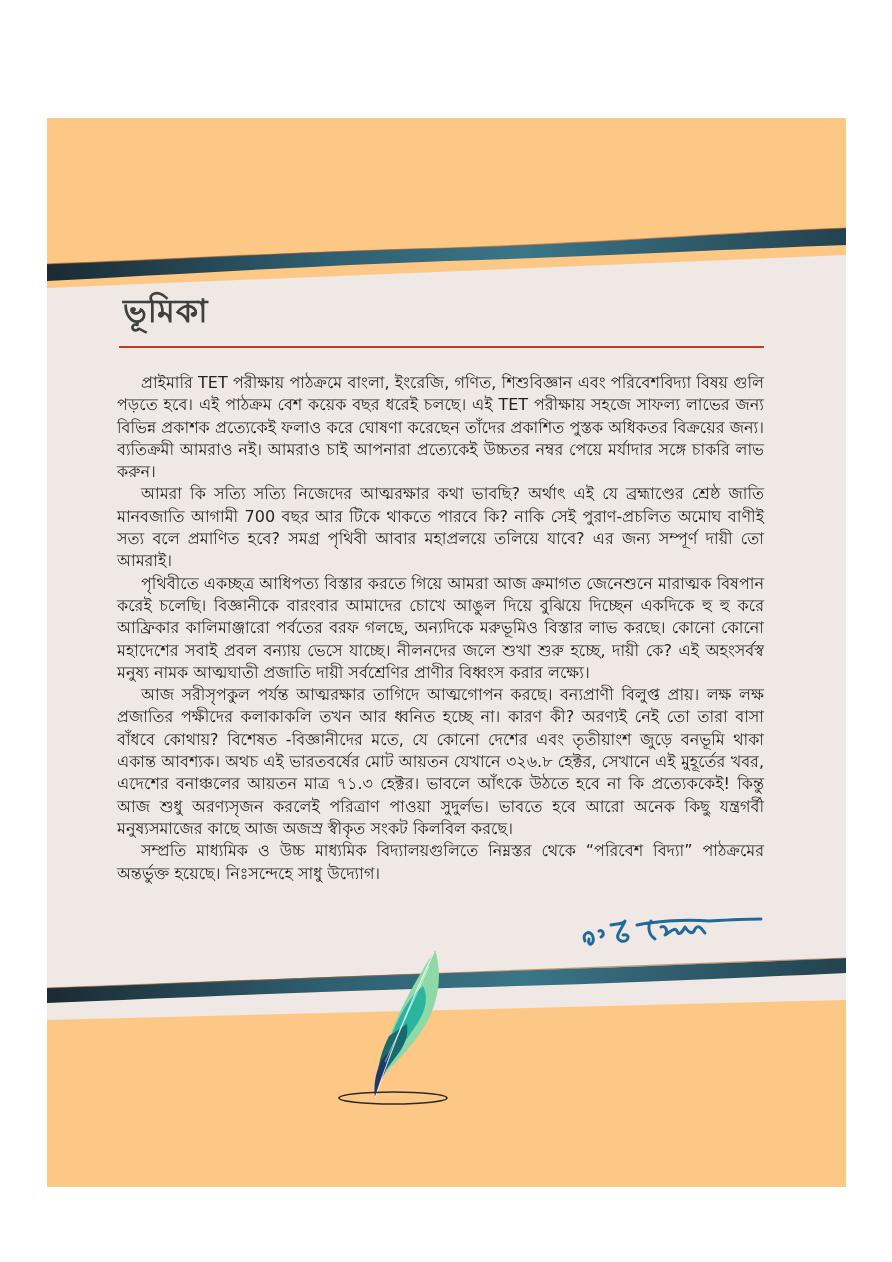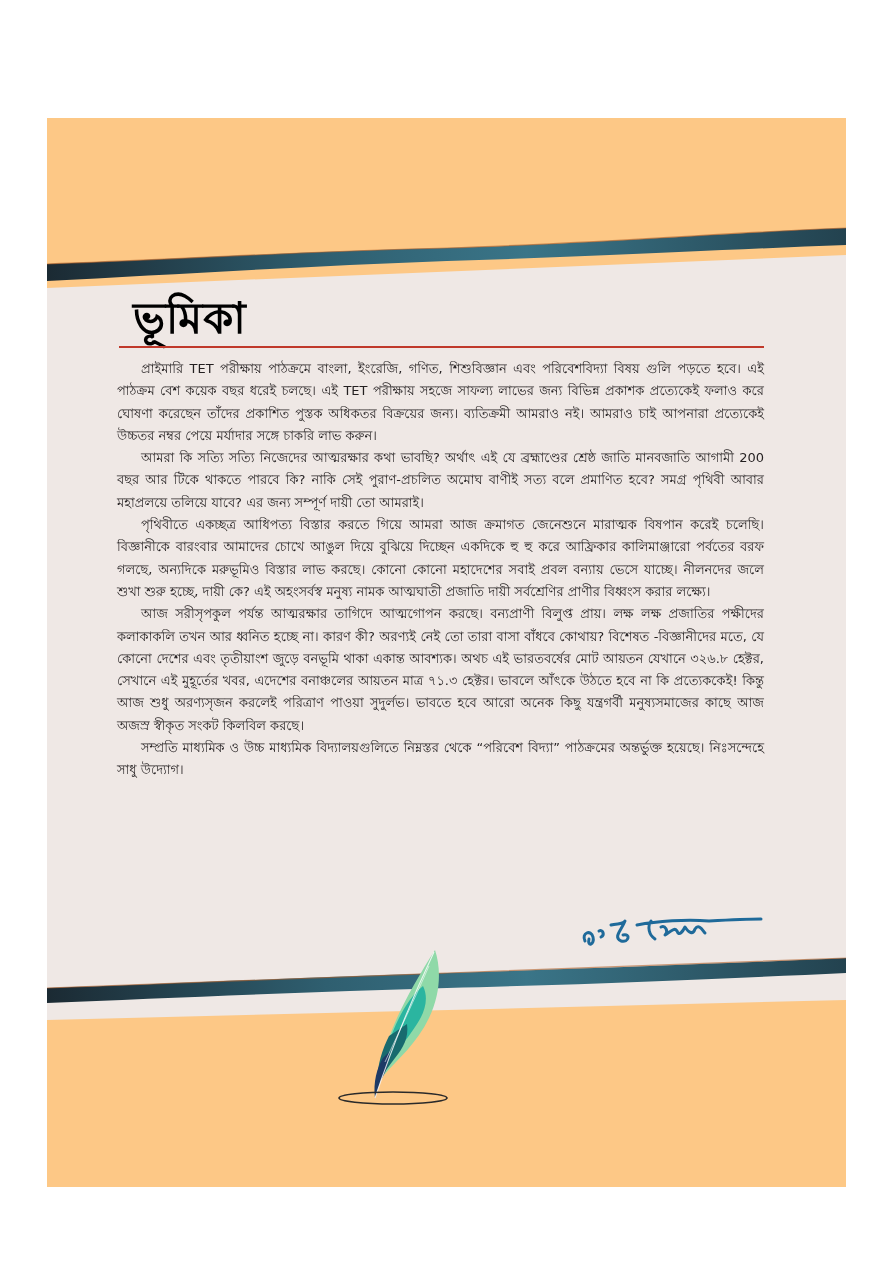--- a/index.html
+++ b/index.html
@@ -3,24 +3,24 @@
 <meta charset="utf-8">
 <style>
   html, body { margin: 0; padding: 0; background: #ffffff; }
   body { width: 892px; height: 1262px; position: relative; overflow: hidden;
          font-family: "DejaVu Serif", "Liberation Serif", serif; }
   .page { position: absolute; left: 47px; top: 118px; width: 799px; height: 1069px;
           background: #fdc886; overflow: hidden; }
   .paper { position: absolute; left: 0; top: 0; width: 799px; height: 1069px; }
   .content { position: absolute; left: 70px; top: 178px; width: 647px; }
   .title { position: relative; height: 52px; }
-  .title-text { position: absolute; left: 16px; top: -10px; font-size: 43px; color: #000000;
+  .title-text { position: absolute; left: 6px; top: -10px; font-size: 32px; color: #404040;
                 font-weight: bold; letter-spacing: 1px; font-family: "DejaVu Sans", sans-serif; }
   .title-rule { position: absolute; left: 2px; top: 50px; width: 645px; height: 2px; background: #c0392b; }
-  .body-text { margin-top: 10px; font-size: 13px; line-height: 22.3px; color: #231f20;
+  .body-text { margin-top: 24px; font-size: 16px; line-height: 22.3px; color: #231f20;
                text-align: justify; font-family: "DejaVu Sans", sans-serif; }
   .body-text p { margin: 0; text-indent: 24px; }
   .signature { position: absolute; left: 530px; top: 793px; width: 190px; height: 40px; }
   .feather { position: absolute; left: 290px; top: 830px; width: 115px; height: 160px; }
 </style>
 </head>
 <body>
 
 <div class="page">
   <svg class="paper" viewBox="0 0 799 1069" preserveAspectRatio="none">
@@ -42,21 +42,21 @@
     <path d="M0,870 C120,866 260,859 400,855 C560,850 690,845 799,840" stroke="#b3602a" stroke-width="1.2" fill="none" opacity="0.6"></path>
   </svg>
 
   <div class="content">
     <div class="title">
       <span class="title-text">ভূমিকা</span>
       <div class="title-rule"></div>
     </div>
     <div class="body-text">
       <p>প্রাইমারি TET পরীক্ষায় পাঠক্রমে বাংলা, ইংরেজি, গণিত, শিশুবিজ্ঞান এবং পরিবেশবিদ্যা বিষয় গুলি পড়তে হবে। এই পাঠক্রম বেশ কয়েক বছর ধরেই চলছে। এই TET পরীক্ষায় সহজে সাফল্য লাভের জন্য বিভিন্ন প্রকাশক প্রত্যেকেই ফলাও করে ঘোষণা করেছেন তাঁদের প্রকাশিত পুস্তক অধিকতর বিক্রয়ের জন্য। ব্যতিক্রমী আমরাও নই। আমরাও চাই আপনারা প্রত্যেকেই উচ্চতর নম্বর পেয়ে মর্যাদার সঙ্গে চাকরি লাভ করুন।</p>
-      <p>আমরা কি সত্যি সত্যি নিজেদের আত্মরক্ষার কথা ভাবছি? অর্থাৎ এই যে ব্রহ্মাণ্ডের শ্রেষ্ঠ জাতি মানবজাতি আগামী 200 বছর আর টিকে থাকতে পারবে কি? নাকি সেই পুরাণ-প্রচলিত অমোঘ বাণীই সত্য বলে প্রমাণিত হবে? সমগ্র পৃথিবী আবার মহাপ্রলয়ে তলিয়ে যাবে? এর জন্য সম্পূর্ণ দায়ী তো আমরাই।</p>
+      <p>আমরা কি সত্যি সত্যি নিজেদের আত্মরক্ষার কথা ভাবছি? অর্থাৎ এই যে ব্রহ্মাণ্ডের শ্রেষ্ঠ জাতি মানবজাতি আগামী 700 বছর আর টিকে থাকতে পারবে কি? নাকি সেই পুরাণ-প্রচলিত অমোঘ বাণীই সত্য বলে প্রমাণিত হবে? সমগ্র পৃথিবী আবার মহাপ্রলয়ে তলিয়ে যাবে? এর জন্য সম্পূর্ণ দায়ী তো আমরাই।</p>
       <p>পৃথিবীতে একচ্ছত্র আধিপত্য বিস্তার করতে গিয়ে আমরা আজ ক্রমাগত জেনেশুনে মারাত্মক বিষপান করেই চলেছি। বিজ্ঞানীকে বারংবার আমাদের চোখে আঙুল দিয়ে বুঝিয়ে দিচ্ছেন একদিকে হু হু করে আফ্রিকার কালিমাঞ্জারো পর্বতের বরফ গলছে, অন্যদিকে মরুভূমিও বিস্তার লাভ করছে। কোনো কোনো মহাদেশের সবাই প্রবল বন্যায় ভেসে যাচ্ছে। নীলনদের জলে শুখা শুরু হচ্ছে, দায়ী কে? এই অহংসর্বস্ব মনুষ্য নামক আত্মঘাতী প্রজাতি দায়ী সর্বশ্রেণির প্রাণীর বিধ্বংস করার লক্ষ্যে।</p>
       <p>আজ সরীসৃপকুল পর্যন্ত আত্মরক্ষার তাগিদে আত্মগোপন করছে। বন্যপ্রাণী বিলুপ্ত প্রায়। লক্ষ লক্ষ প্রজাতির পক্ষীদের কলাকাকলি তখন আর ধ্বনিত হচ্ছে না। কারণ কী? অরণ্যই নেই তো তারা বাসা বাঁধবে কোথায়? বিশেষত -বিজ্ঞানীদের মতে, যে কোনো দেশের এবং তৃতীয়াংশ জুড়ে বনভূমি থাকা একান্ত আবশ্যক। অথচ এই ভারতবর্ষের মোট আয়তন যেখানে ৩২৬.৮ হেক্টর, সেখানে এই মুহূর্তের খবর, এদেশের বনাঞ্চলের আয়তন মাত্র ৭১.৩ হেক্টর। ভাবলে আঁৎকে উঠতে হবে না কি প্রত্যেককেই! কিন্তু আজ শুধু অরণ্যসৃজন করলেই পরিত্রাণ পাওয়া সুদুর্লভ। ভাবতে হবে আরো অনেক কিছু যন্ত্রগর্বী মনুষ্যসমাজের কাছে আজ অজস্র স্বীকৃত সংকট কিলবিল করছে।</p>
       <p>সম্প্রতি মাধ্যমিক ও উচ্চ মাধ্যমিক বিদ্যালয়গুলিতে নিম্নস্তর থেকে “পরিবেশ বিদ্যা” পাঠক্রমের অন্তর্ভুক্ত হয়েছে। নিঃসন্দেহে সাধু উদ্যোগ।</p>
     </div>
   </div>
 
   <svg class="signature" viewBox="0 0 190 40">
     <path d="M8,30 C4,22 14,18 16,26 C18,34 10,36 12,28 M22,20 C26,18 28,24 24,26 M34,14 C40,12 46,14 48,10 C44,20 36,26 44,30 C52,32 54,22 46,24 M60,14 C80,10 110,8 132,10 M74,10 C70,16 72,24 78,28 M84,16 C88,14 92,20 88,24 C94,20 98,16 100,20 C102,26 106,20 108,16 C112,22 116,24 118,18 C122,12 126,20 128,22 M132,10 C150,9 170,8 184,8" stroke="#1f6a9a" stroke-width="3" fill="none" stroke-linecap="round" stroke-linejoin="round"></path>
   </svg>
 

